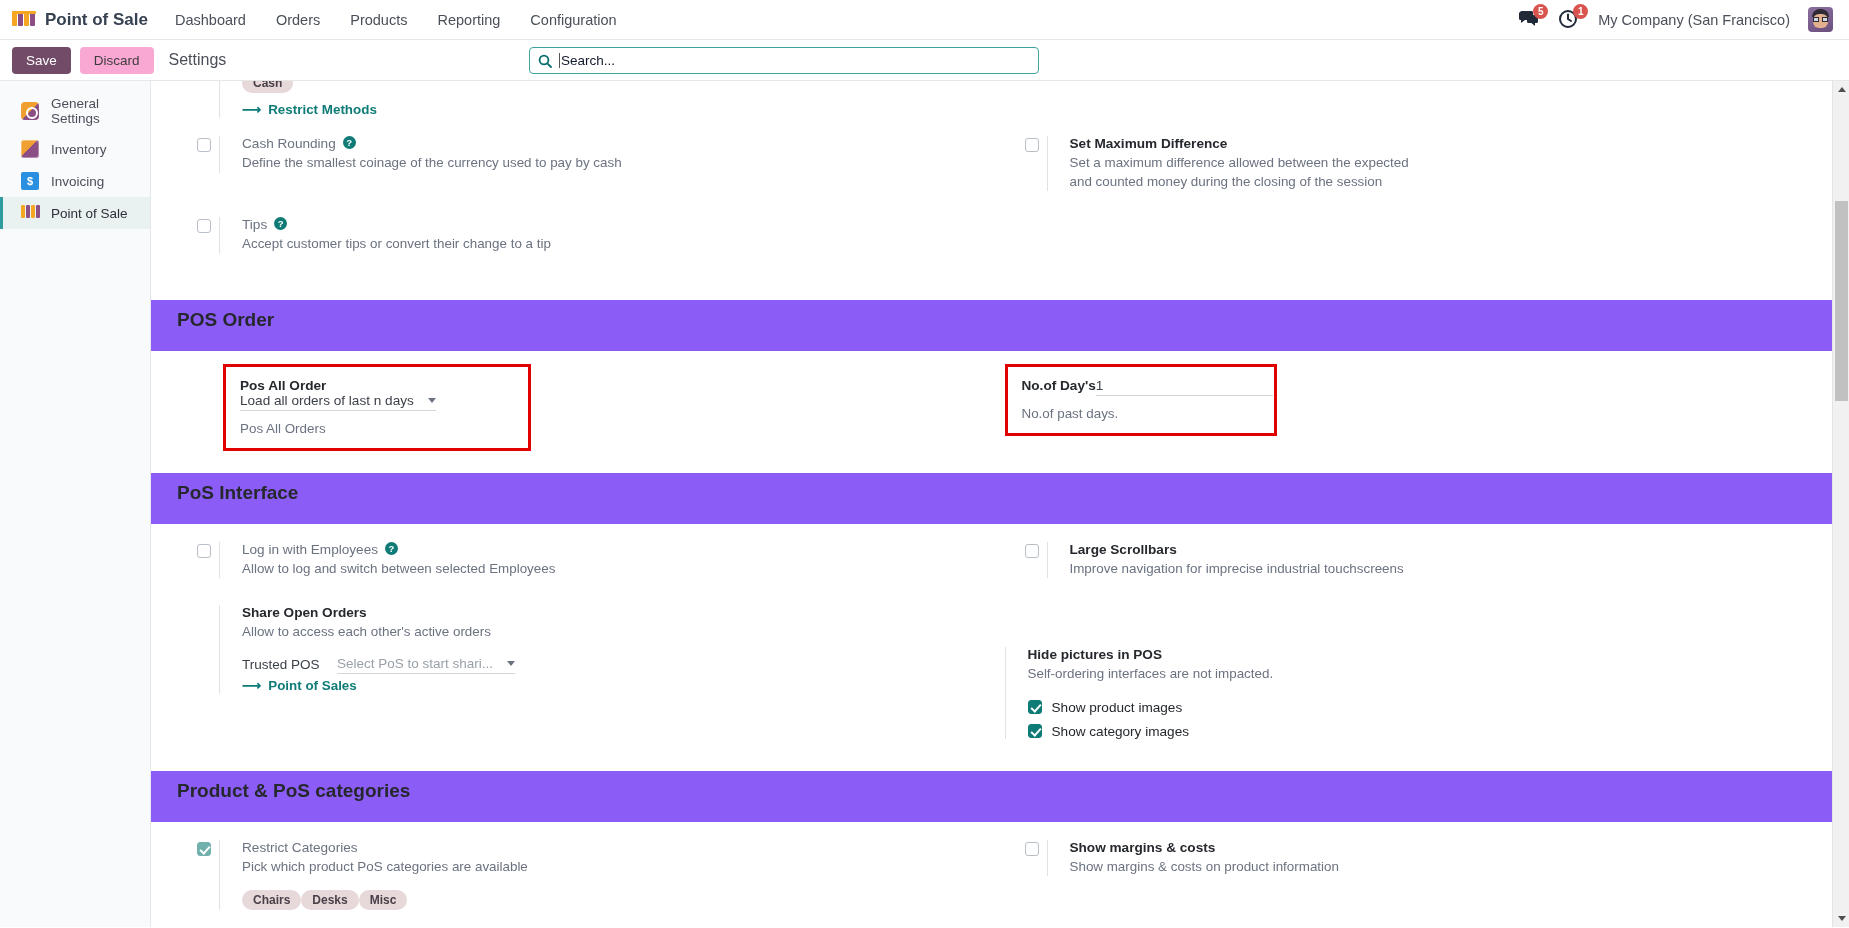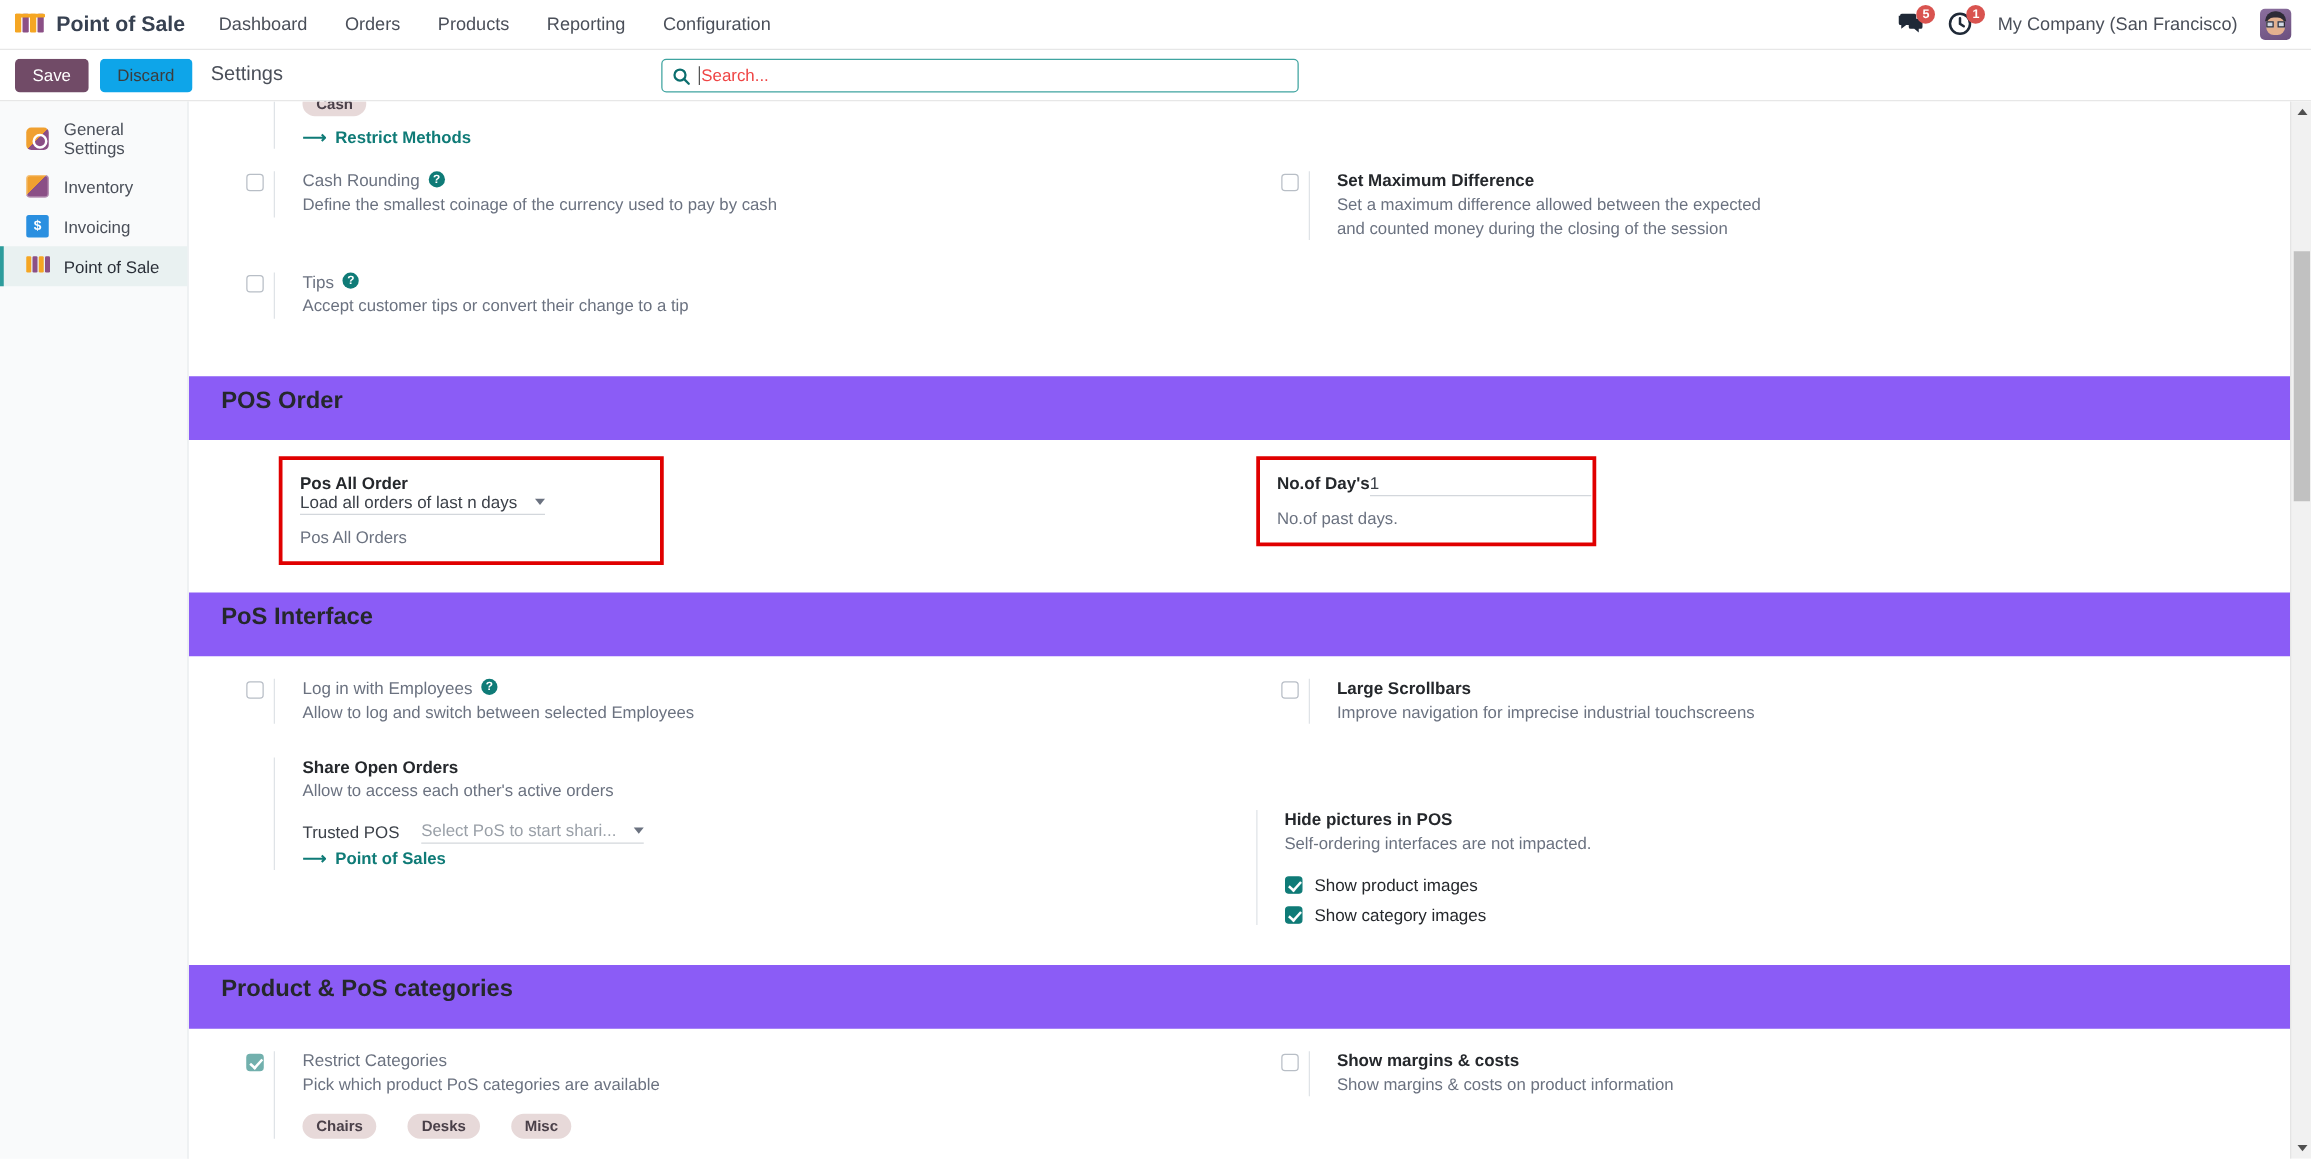--- a/index.html
+++ b/index.html
@@ -86,37 +86,37 @@
   .btn {
     font-size: 13.5px;
     padding: 5px 13px;
     border-radius: 4px;
     border: 1px solid transparent;
     cursor: pointer;
     white-space: nowrap;
     font-family: "Liberation Sans", sans-serif;
   }
   .btn-save { background: #714b67; color: #fff; font-weight: 400; }
-  .btn-discard { background: #0ea5e9; color: #3c3c3c; margin-left: 9px; }
+  .btn-discard { background: #f9a8d4; color: #3c3c3c; margin-left: 9px; }
   .breadcrumb-title {
     margin-left: 15px; font-size: 16px; color: #4a4f59;
   }
   .searchbar-wrap {
     position: absolute; left: 529px; top: 7px; width: 510px;
   }
   .searchbar {
     height: 27px; border: 1px solid #3fa4a0; border-radius: 4px;
     background: #fff; display: flex; align-items: center; padding: 0 8px;
     font-size: 13.5px;
   }
   .searchbar .s-icon { color: #0b6e6e; margin-right: 7px; display: flex; }
   .searchbar .s-caret {
     width: 1px; height: 15px; background: #555; margin-right: 1px;
   }
-  .searchbar .s-placeholder { color: #ef4444; }
+  .searchbar .s-placeholder { color: #0f172a; }
 
   
   .body-wrap { display: flex; height: calc(928px - 82px); background: #fff; }
 
   .sidebar {
     width: 151px; flex: 0 0 151px;
     background: #f9fafb;
     border-right: 1px solid #e4e7ea;
     padding-top: 8px;
   }
@@ -217,21 +217,21 @@
     background: #0f7b77; color: #fff;
     font-size: 9.5px; font-weight: 700;
     display: inline-flex; align-items: center; justify-content: center;
     cursor: pointer; flex: 0 0 13px;
   }
   .link-arrow {
     display: inline-flex; align-items: center; gap: 7px;
     color: #0f7b77; font-size: 13.4px; font-weight: 700;
     margin-top: 9px; cursor: pointer;
   }
-  .tagrow { margin-top: 14px; display: flex; gap: 25px; flex-wrap: wrap; }
+  .tagrow { margin-top: 14px; display: flex; gap: 0; flex-wrap: wrap; }
   .tag {
     background: #e7d9d9; color: #4a4049;
     font-size: 12px; font-weight: 700;
     border-radius: 10px; padding: 3px 11px;
     cursor: pointer;
   }
   .cash-tag {
     background: #e7d9d9; color: #4a4049;
     font-size: 12px; font-weight: 700;
     border-radius: 10px; padding: 3px 11px;

